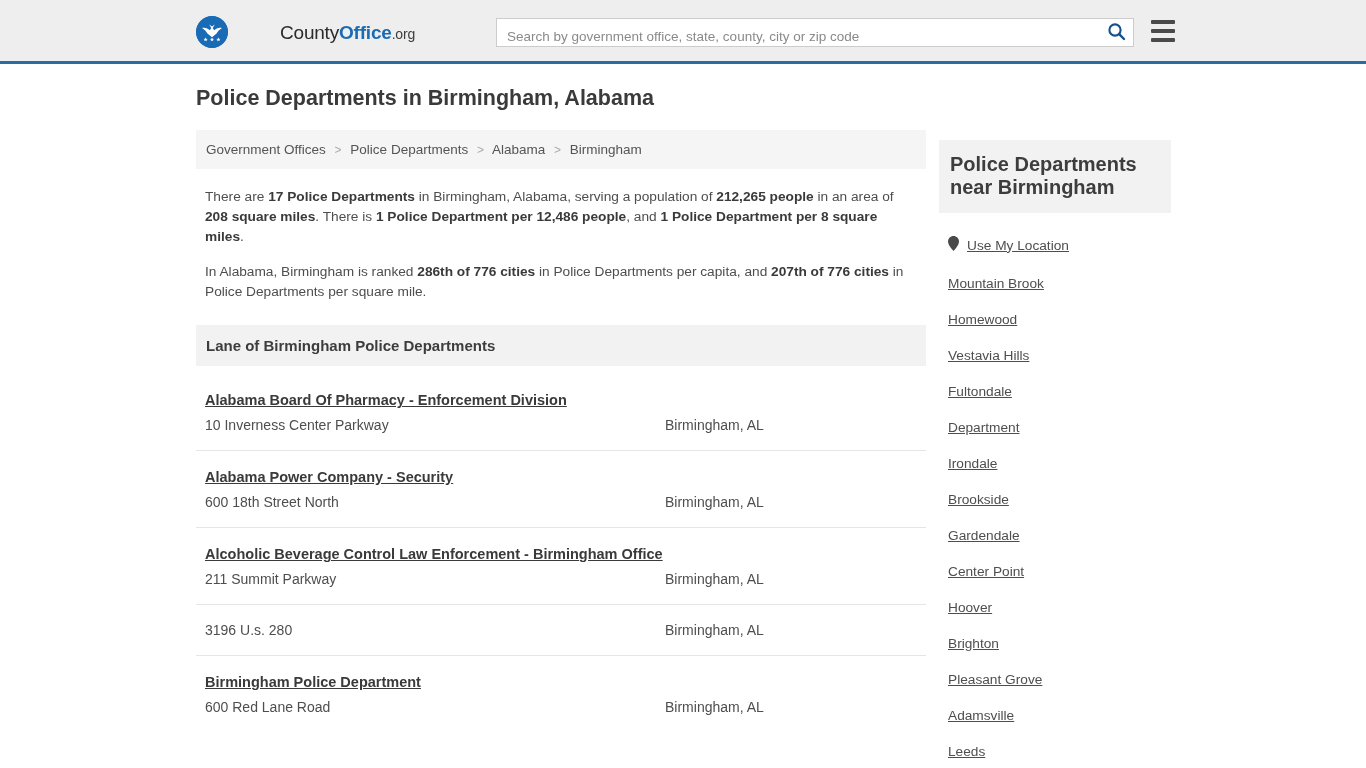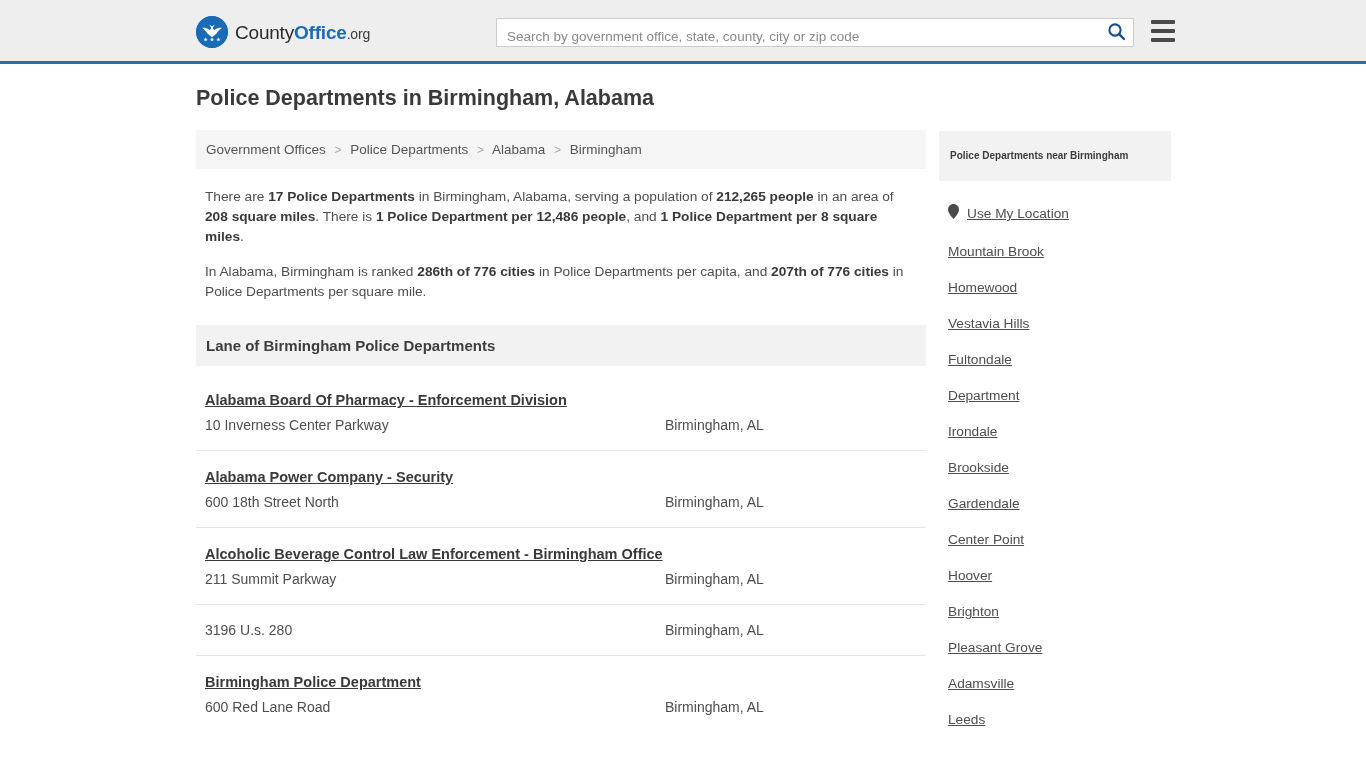--- a/index.html
+++ b/index.html
@@ -36,20 +36,21 @@
     position: relative;
     flex: none;
     overflow: hidden;
   }
   .brand-mark svg { position: absolute; left: 0; top: 0; }
   .brand-text {
     font-size: 19px;
     letter-spacing: -0.2px;
     white-space: nowrap;
     line-height: 1;
+    margin-left: 45px;
   }
   .bt-county { color: #2b2b2b; }
   .bt-office { color: #1a6bb5; font-weight: bold; }
   .bt-org { color: #3c3c3c; font-size: 14px; }
 
   .search-wrap {
     position: absolute;
     left: 496px; top: 18px;
     width: 638px; height: 29px;
     background: #ffffff;
@@ -188,21 +189,21 @@
   .listing-city {
     font-size: 14px;
     color: #4e4e4e;
     line-height: 22px;
   }
 
   
   .side-head {
     background: #f2f2f2;
     padding: 13px 11px 14px 11px;
-    font-size: 10px;
+    font-size: 20px;
     font-weight: bold;
     color: #3d3d3d;
     line-height: 23px;
   }
   .side-links { margin-top: 23px; }
   .use-location {
     display: flex;
     align-items: center;
     gap: 8px;
     margin: 0 0 21px 9px;

